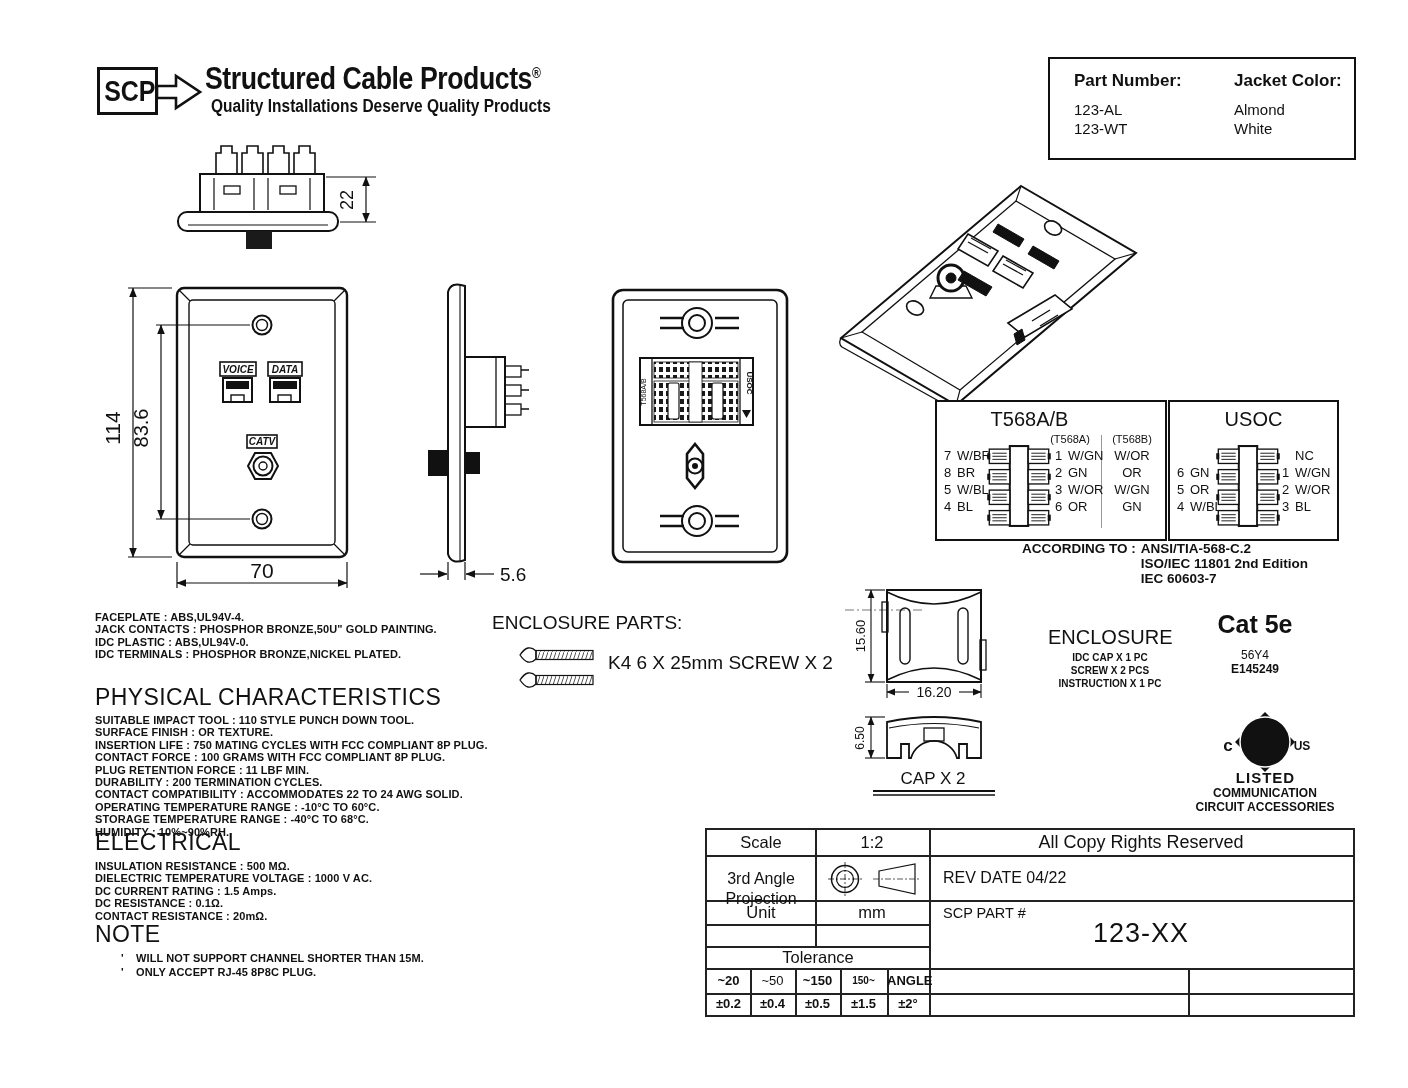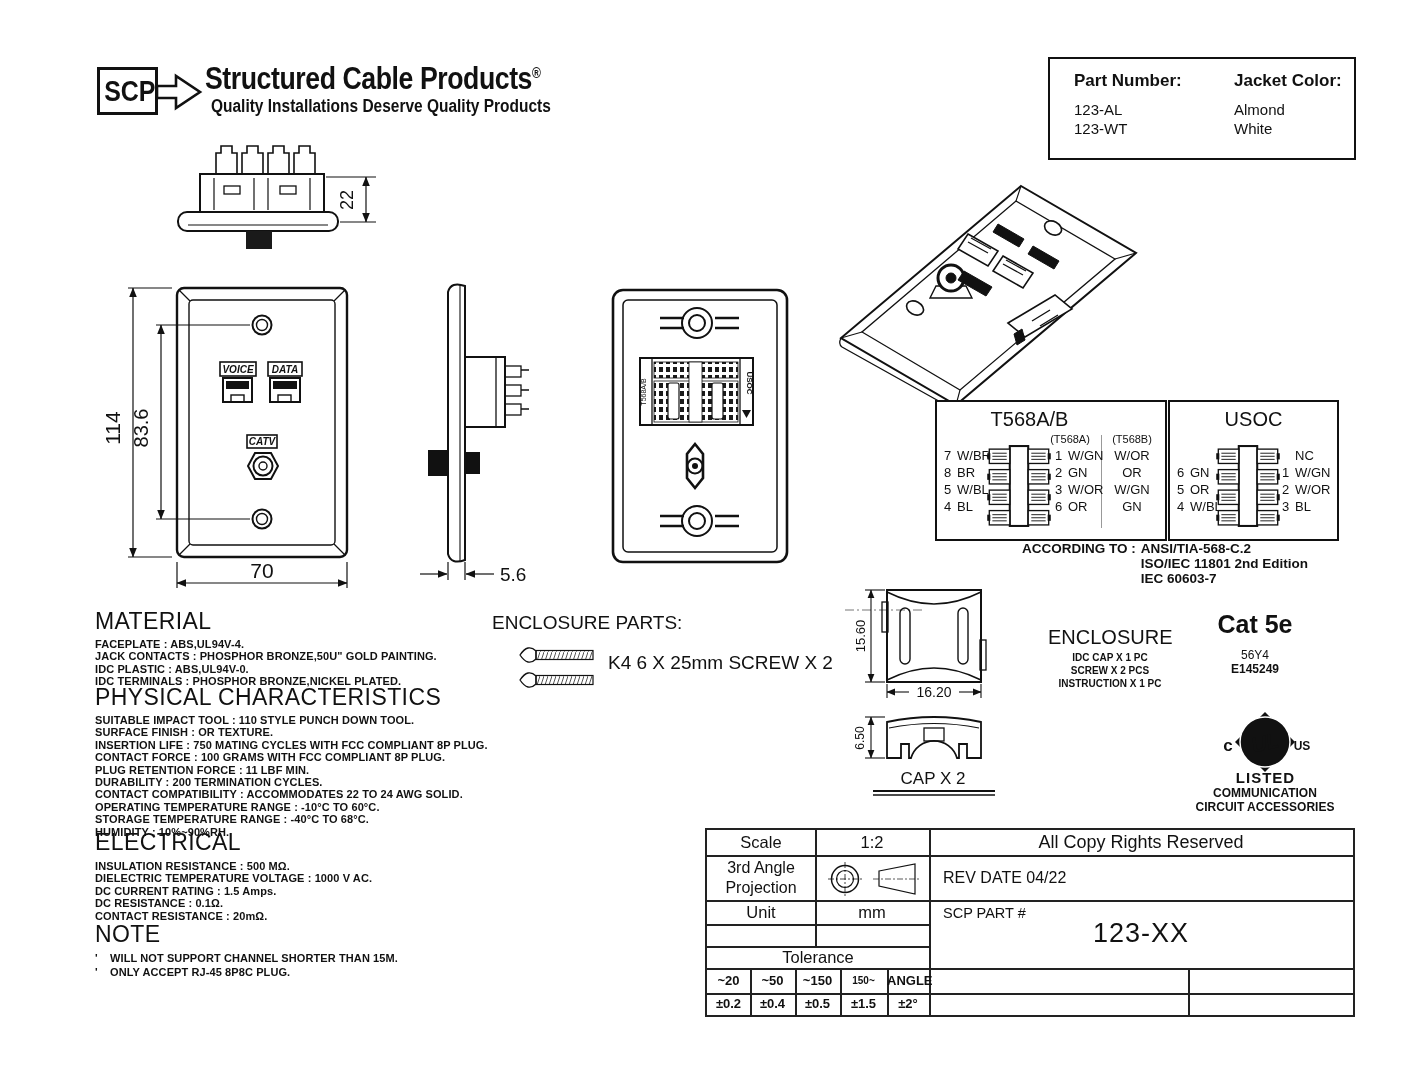--- a/index.html
+++ b/index.html
@@ -306,21 +306,20 @@
 <div class="abs" style="left:1022px;top:541px;display:flex;font-weight:bold;font-size:13.5px;">
   <div>ACCORDING TO :</div>
   <div style="margin-left:5px;line-height:15px;">
     <div>ANSI/TIA-568-C.2</div>
     <div>ISO/IEC 11801 2nd Edition</div>
     <div>IEC 60603-7</div>
   </div>
 </div>
 
 <div class="abs" style="left:95px;top:608px;">
-  <div class="h1">MATERIAL</div>
   <div style="margin-top:3px;">
     <div class="spec">FACEPLATE : ABS,UL94V-4.</div>
     <div class="spec">JACK CONTACTS : PHOSPHOR BRONZE,50U" GOLD PAINTING.</div>
     <div class="spec">IDC PLASTIC : ABS,UL94V-0.</div>
     <div class="spec">IDC TERMINALS : PHOSPHOR BRONZE,NICKEL PLATED.</div>
   </div>
 </div>
 
 <div class="abs" style="left:95px;top:684px;">
   <div class="h1">PHYSICAL CHARACTERISTICS</div>
@@ -344,21 +343,21 @@
     <div class="spec">INSULATION RESISTANCE : 500 MΩ.</div>
     <div class="spec">DIELECTRIC TEMPERATURE VOLTAGE : 1000 V AC.</div>
     <div class="spec">DC CURRENT RATING : 1.5 Amps.</div>
     <div class="spec">DC RESISTANCE : 0.1Ω.</div>
     <div class="spec">CONTACT RESISTANCE : 20mΩ.</div>
   </div>
 </div>
 
 <div class="abs" style="left:95px;top:921px;">
   <div class="h1">NOTE</div>
-  <div style="margin-top:4px;">
+  <div style="margin-top:4px;margin-left:26px;">
     <div class="spec" style="line-height:13.5px;"><span style="display:inline-block;width:15px;">'</span><span>WILL NOT SUPPORT CHANNEL SHORTER THAN 15M.</span></div>
     <div class="spec" style="line-height:13.5px;"><span style="display:inline-block;width:15px;">'</span><span>ONLY ACCEPT RJ-45 8P8C PLUG.</span></div>
   </div>
 </div>
 
 <div class="abs" style="left:492px;top:612px;font-size:19px;">ENCLOSURE PARTS:</div>
 <svg class="abs" style="left:512px;top:640px;" width="95" height="55" viewBox="0 0 95 55">
   <g stroke="#111">
     <path d="M8,15 Q16,3 24,11 L24,19 Q16,27 8,15 z" fill="#fff" stroke-width="1.3"></path>
     <rect x="24" y="10.5" width="57" height="9" fill="url(#thr)" stroke-width="1.2"></rect>
@@ -450,37 +449,37 @@
   <div class="tb-line" style="left:222px;top:0;width:2px;height:185px;"></div>
   <div class="tb-line" style="left:481px;top:138px;width:1.5px;height:47px;"></div>
   <div class="tb-line" style="left:43px;top:138px;width:1.5px;height:47px;"></div>
   <div class="tb-line" style="left:88px;top:138px;width:1.5px;height:47px;"></div>
   <div class="tb-line" style="left:133px;top:138px;width:1.5px;height:47px;"></div>
   <div class="tb-line" style="left:180px;top:138px;width:1.5px;height:47px;"></div>
 
   <div class="tb-cell" style="left:0;top:0;width:108px;height:25px;line-height:25px;font-size:16.5px;">Scale</div>
   <div class="tb-cell" style="left:108px;top:0;width:114px;height:25px;line-height:25px;font-size:16.5px;">1:2</div>
   <div class="tb-cell" style="left:222px;top:0;width:424px;height:25px;line-height:25px;font-size:18px;">All Copy Rights Reserved</div>
-  <div class="tb-cell" style="left:2px;top:27px;width:104px;font-size:16px;line-height:20px;padding-top:1px;">3rd Angle Projection</div>
+  <div class="tb-cell" style="left:2px;top:27px;width:104px;font-size:16px;line-height:20px;padding-top:12px;">3rd Angle Projection</div>
   <svg class="abs" style="left:120px;top:31px;" width="95" height="36" viewBox="0 0 95 36">
     <circle cx="18" cy="18" r="13.5" fill="none" stroke="#111" stroke-width="1.5"></circle>
     <circle cx="18" cy="18" r="8.5" fill="none" stroke="#111" stroke-width="1.2"></circle>
     <line x1="1" y1="18" x2="35" y2="18" stroke="#111" stroke-width=".8" stroke-dasharray="6,2,2,2"></line>
     <line x1="18" y1="1" x2="18" y2="35" stroke="#111" stroke-width=".8" stroke-dasharray="6,2,2,2"></line>
     <polygon points="52,10 88,3 88,33 52,25" fill="none" stroke="#111" stroke-width="1.2"></polygon>
     <line x1="46" y1="18" x2="93" y2="18" stroke="#111" stroke-width=".7" stroke-dasharray="6,2,2,2"></line>
   </svg>
   <div class="abs" style="left:236px;top:25px;height:45px;line-height:45px;font-size:16px;">REV DATE 04/22</div>
   <div class="tb-cell" style="left:0;top:70px;width:108px;height:24px;line-height:24px;font-size:16.5px;">Unit</div>
   <div class="tb-cell" style="left:108px;top:70px;width:114px;height:24px;line-height:24px;font-size:16.5px;">mm</div>
   <div class="abs" style="left:236px;top:75px;font-size:14.5px;">SCP PART #</div>
   <div class="tb-cell" style="left:222px;top:88px;width:424px;font-size:27px;letter-spacing:1px;">123-XX</div>
   <div class="tb-cell" style="left:0;top:116px;width:222px;height:22px;line-height:22px;font-size:16.5px;">Tolerance</div>
   <div class="tb-cell" style="left:0;top:138px;width:43px;height:25px;line-height:25px;font-size:13px;font-weight:bold;">~20</div>
-  <div class="tb-cell" style="left:43px;top:138px;width:45px;height:19px;line-height:25px;font-size:13px;font-weight:bold;">~50</div>
+  <div class="tb-cell" style="left:43px;top:138px;width:45px;height:19px;line-height:25px;font-size:13px;font-weight:normal;">~50</div>
   <div class="tb-cell" style="left:88px;top:138px;width:45px;height:25px;line-height:25px;font-size:13px;font-weight:bold;">~150</div>
   <div class="tb-cell" style="left:133px;top:138px;width:47px;height:25px;line-height:25px;font-size:10px;font-weight:bold;">150~</div>
   <div class="tb-cell" style="left:180px;top:138px;width:42px;height:25px;line-height:25px;font-size:13px;font-weight:bold;">ANGLE</div>
   <div class="tb-cell" style="left:0;top:163px;width:43px;height:36px;line-height:22px;font-size:13px;font-weight:bold;">±0.2</div>
   <div class="tb-cell" style="left:43px;top:163px;width:45px;height:22px;line-height:22px;font-size:13px;font-weight:bold;">±0.4</div>
   <div class="tb-cell" style="left:88px;top:163px;width:45px;height:22px;line-height:22px;font-size:13px;font-weight:bold;">±0.5</div>
   <div class="tb-cell" style="left:133px;top:163px;width:47px;height:22px;line-height:22px;font-size:13px;font-weight:bold;">±1.5</div>
   <div class="tb-cell" style="left:180px;top:163px;width:42px;height:22px;line-height:22px;font-size:13px;font-weight:bold;">±2°</div>
 </div>
 

